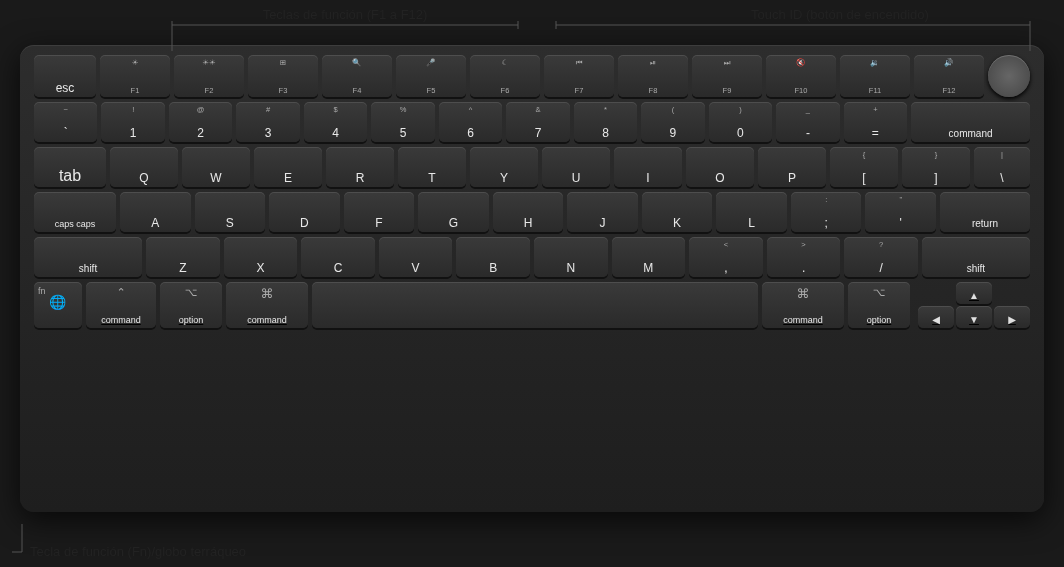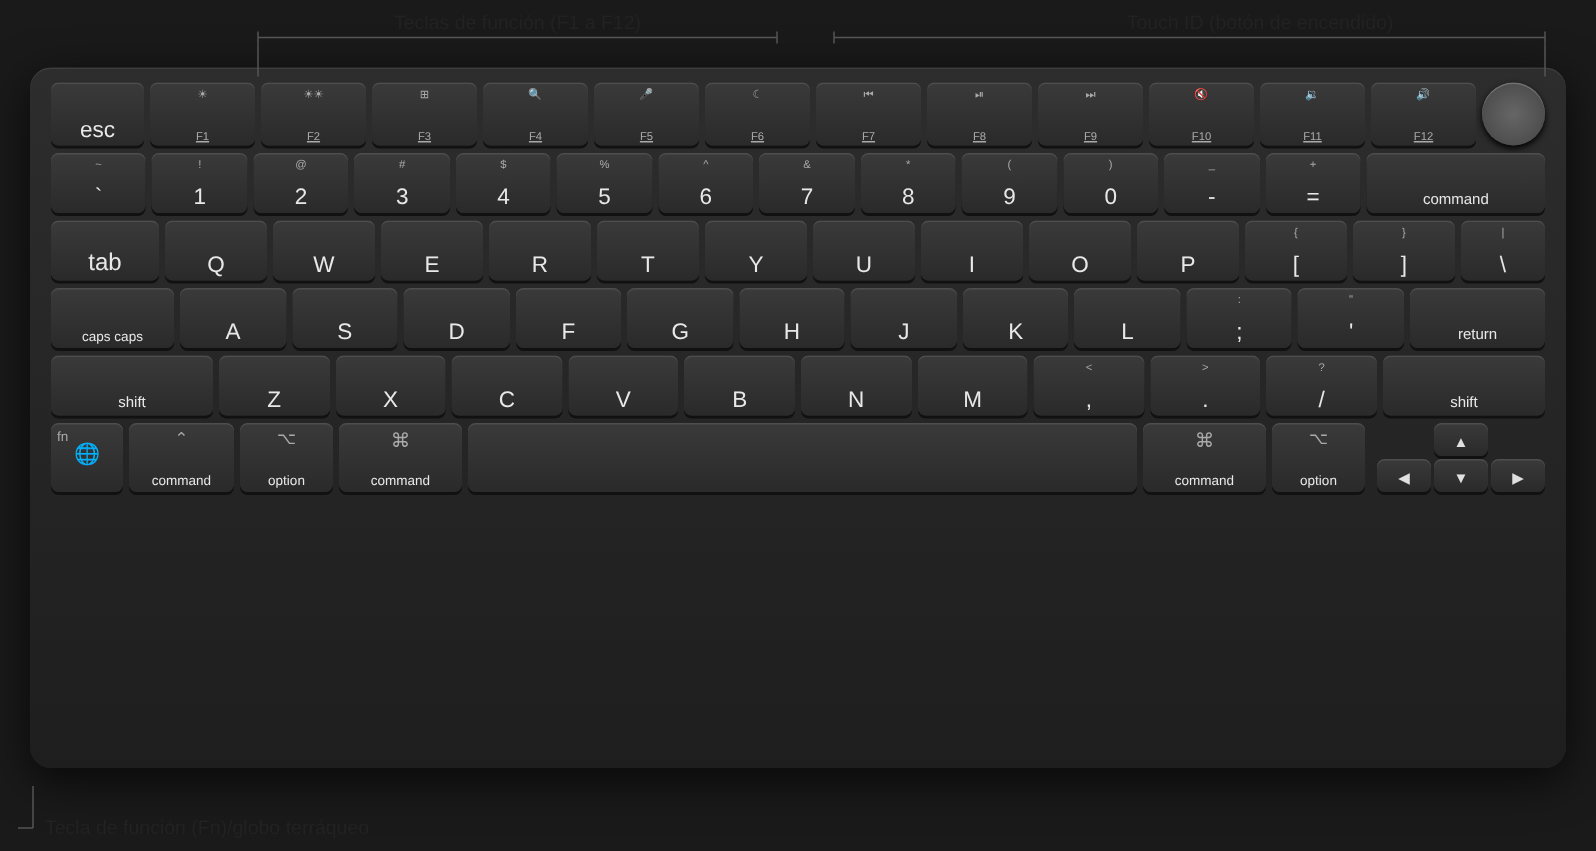--- a/index.html
+++ b/index.html
@@ -56,31 +56,30 @@
       font-size: 7.5px;
       color: #aaa;
       position: absolute;
       top: 3px;
       left: 50%;
       transform: translateX(-50%);
       white-space: nowrap;
     }
 
     .key .main-label {
-      font-size: 15px;
+      font-size: 12px;
       color: #e8e8e8;
       font-weight: 500;
       line-height: 1;
     }
 
     .key .sub-label {
       font-size: 7.5px;
       color: #aaa;
       line-height: 1;
-      text-decoration: underline;
     }
 
     
     .fn-key {
       min-width: 48px;
       flex: 1;
       min-height: 30px;
     }
 
     .esc-key {
@@ -456,21 +455,21 @@
     </div>
     <div class="key letter-key">
       <span class="top-label">?</span>
       <span class="main-label">/</span>
     </div>
     <div class="key shift-right-key">
       <span class="main-label" style="font-size:10px;">shift</span>
     </div>
   </div>
 
-  <div class="key-row" style="">
+  <div class="key-row" style="text-decoration:underline;">
     <div class="key fn-globe-key" style="min-height:46px;">
       <span style="font-size:9px;color:#aaa;position:absolute;top:4px;left:4px;">fn</span>
       <span style="font-size:14px;color:#aaa;position:absolute;top:12px;left:50%;transform:translateX(-50%);">🌐</span>
     </div>
     <div class="key control-key" style="min-height:46px;">
       <span style="font-size:11px;color:#aaa;position:absolute;top:4px;left:50%;transform:translateX(-50%);">⌃</span>
       <span class="main-label" style="font-size:9px;">command</span>
     </div>
     <div class="key option-key" style="min-height:46px;">
       <span style="font-size:11px;color:#aaa;position:absolute;top:4px;left:50%;transform:translateX(-50%);">⌥</span>

